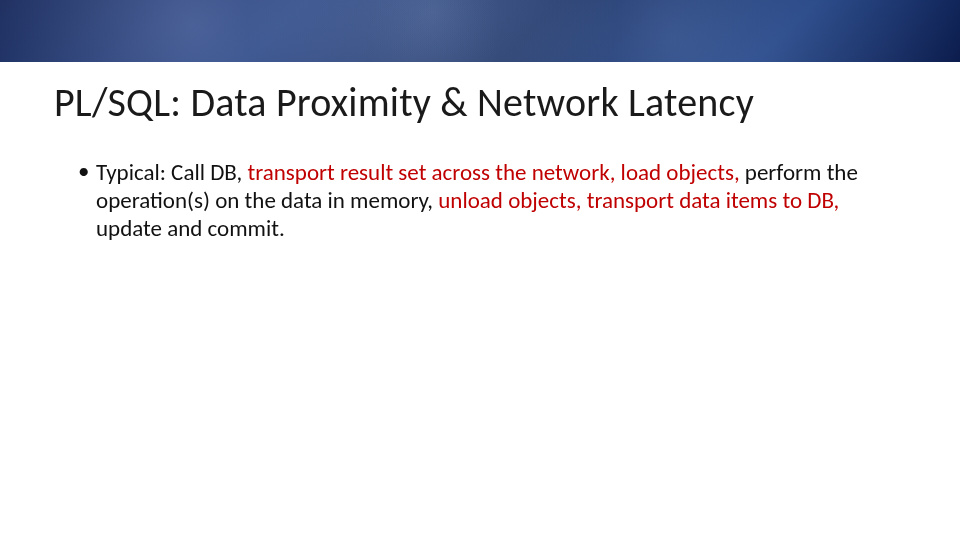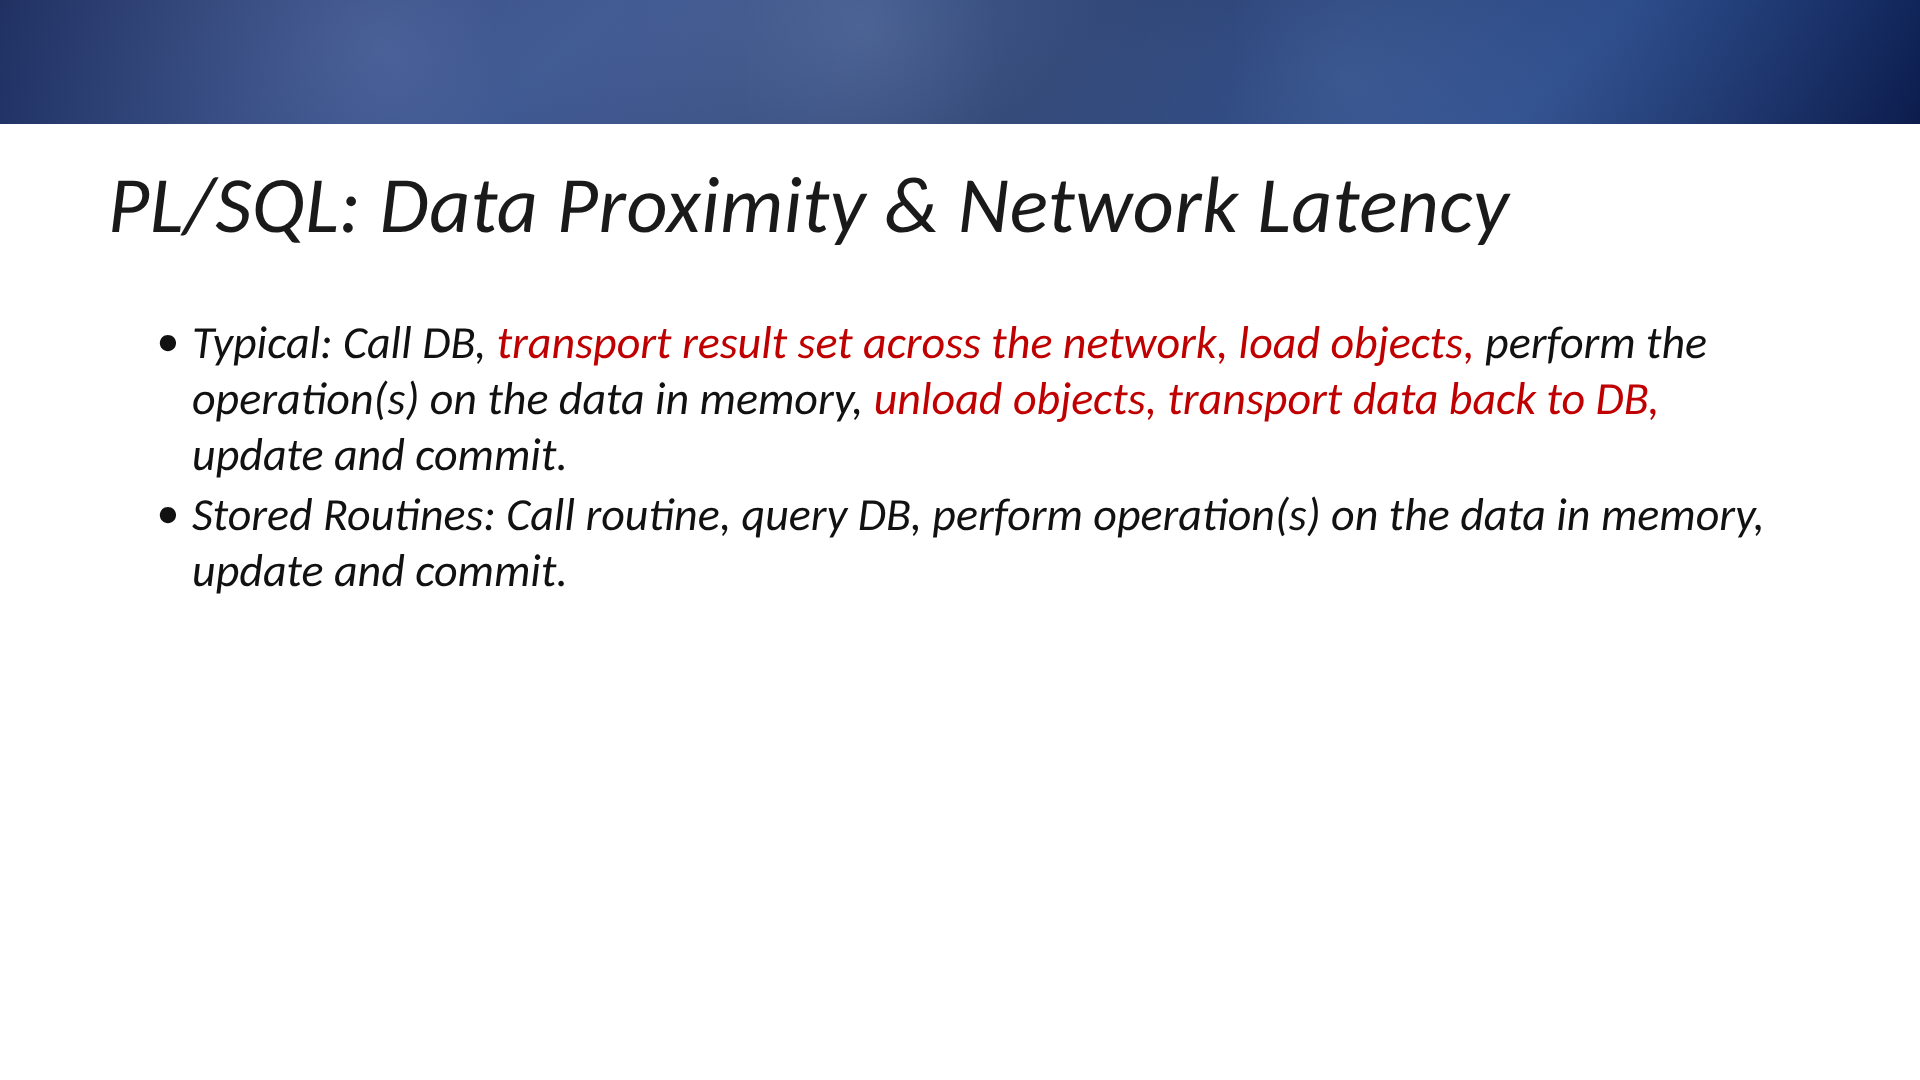--- a/index.html
+++ b/index.html
@@ -1,17 +1,17 @@
 <!DOCTYPE html>
 <html><head>
 <meta charset="utf-8">
 <style>
   * { margin: 0; padding: 0; box-sizing: border-box; }
   html, body { width: 960px; height: 540px; overflow: hidden; font-family: Calibri, "Segoe UI", Arial, sans-serif; background: #fff; }
-  .slide { width: 960px; height: 540px; position: relative; background: #fff; font-style: italic; }
+  .slide { width: 960px; height: 540px; position: relative; background: #fff; }
   .banner {
     width: 960px; height: 62px;
     background:
       radial-gradient(circle at 20% 40%, rgba(180,200,255,0.35) 0%, rgba(180,200,255,0) 40%),
       radial-gradient(circle at 70% 60%, rgba(150,180,240,0.30) 0%, rgba(150,180,240,0) 45%),
       radial-gradient(circle at 45% 20%, rgba(200,220,255,0.25) 0%, rgba(200,220,255,0) 35%),
       linear-gradient(135deg, #0a1a4a 0%, #14306a 30%, #0d2250 55%, #1a3a78 80%, #0a1a4a 100%);
     position: relative;
   }
   .title {
@@ -41,17 +41,16 @@
 </head>
 <body>
 
 <div class="slide">
   <div class="banner"></div>
 
   <div class="title">PL/SQL: Data Proximity &amp; Network Latency</div>
 
   <div class="content">
     <div class="bullet">
-      <span>Typical: Call DB, </span><span class="red">transport result set across the network, load objects, </span><span>perform the operation(s) on the data in memory, </span><span class="red">unload objects, transport data back to DB, </span><span>update and commit.</span>
+      <span>Typical: Call DB, </span><span class="red">transport result set across the network, load objects, </span><span>perform the operation(s) on the data in memory, </span><span class="red">unload objects, transport data items to DB, </span><span>update and commit.</span>
     </div>
-    <div class="bullet">Stored Routines: Call routine, query DB, perform operation(s) on the data in memory, update and commit.</div>
   </div>
 </div>
 
 </body></html>

